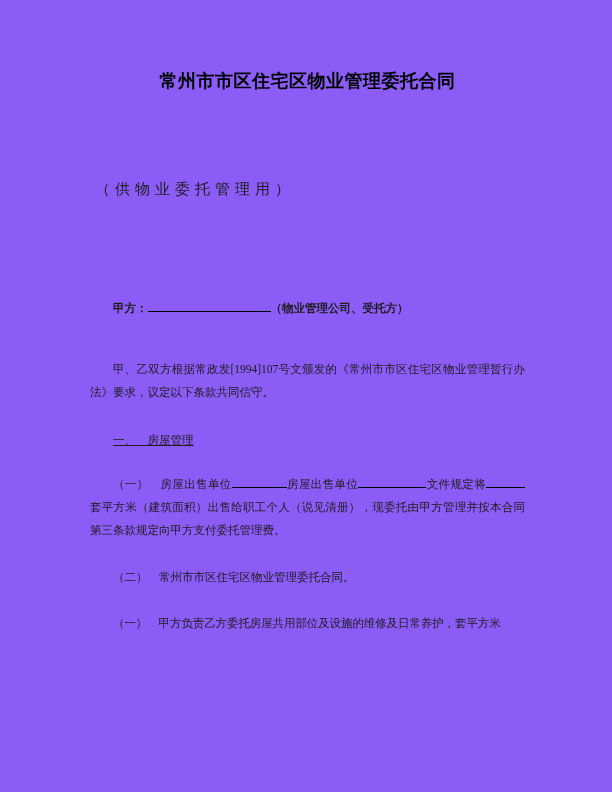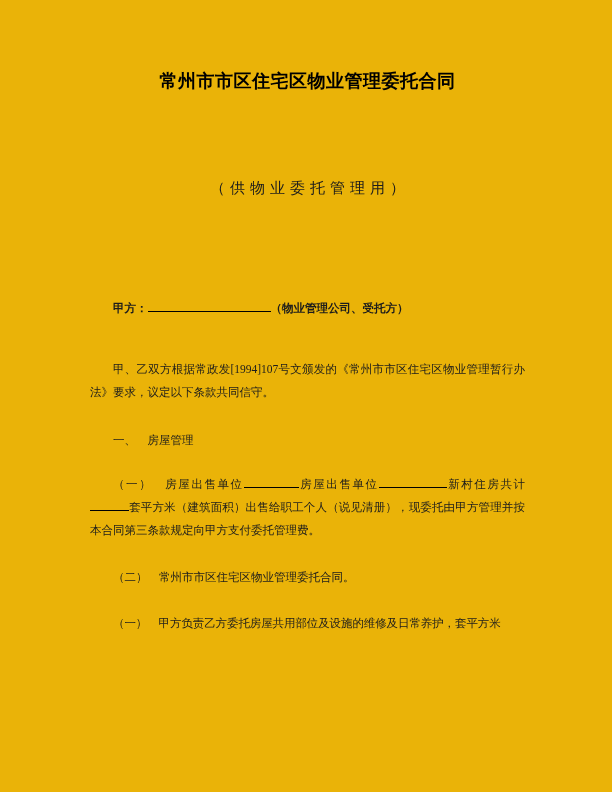--- a/index.html
+++ b/index.html
@@ -5,47 +5,46 @@
   html, body {
     margin: 0;
     padding: 0;
     background: #ffffff;
   }
   .page {
     position: relative;
     width: 612px;
     height: 792px;
     margin: 0 auto;
-    background: #eab308;
+    background: #8b5cf6;
     box-sizing: border-box;
     padding: 0 87px 0 90px;
     overflow: hidden;
     font-family: "Liberation Serif", "DejaVu Serif", serif;
     font-size: 11.5px;
     color: #1c1c1c;
     line-height: 23px;
   }
   .doc-title {
     margin: 69px 0 0 0;
     text-align: center;
     font-family: "Liberation Sans", "DejaVu Sans", sans-serif;
     font-weight: 700;
     font-size: 18px;
     line-height: 24px;
     color: #000000;
     letter-spacing: 0.5px;
   }
   .doc-subtitle {
     margin-top: 85px;
-    text-align: center;
+    text-align: left;
     font-size: 15px;
     line-height: 23px;
     letter-spacing: 5px;
     padding-left: 5px; 
-    font-family: Liberation Mono, monospace;
   }
   .party-row {
     text-indent: 23px;
     white-space: nowrap;
   }
   .party-row.a { margin-top: 96px; font-weight: bold; }
   .party-row.b { margin-top: 22px; }
   .blank {
     display: inline-block;
     border-bottom: 1px solid #000000;
@@ -57,21 +56,21 @@
   .blank.file-w   { width: 55px; }
   .blank.estate-w { width: 68px; }
   .blank.count-w  { width: 39px; }
   .para {
     margin: 0;
     text-indent: 23px;
     text-align: justify;
   }
   .para.preamble  { margin-top: 38px; }
   .heading        { text-indent: 23px; margin: 0; }
-  .heading.h1     { margin-top: 25px; }
+  .heading.h1     { margin-top: 25px; text-decoration: underline; }
   .heading.h2     { margin-top: 25px; }
   .para.c11       { margin-top: 21px; }
   .para.c12       { margin-top: 24px; }
   .para.c21       { margin-top: 23px; letter-spacing: -0.1px; }
 </style>
 </head>
 <body>
 
 <div class="page">
 
@@ -82,21 +81,21 @@
   <div class="party-row a">
     <span>甲方：</span><span class="blank party-a-w"></span><span>（物业管理公司、受托方）</span>
   </div>
 
 
   <p class="para preamble">甲、乙双方根据常政发[1994]107号文颁发的《常州市市区住宅区物业管理暂行办法》要求，议定以下条款共同信守。</p>
 
   <div class="heading h1">一、　房屋管理</div>
 
   <p class="para c11">
-    <span>（一）　房屋出售单位</span><span class="blank file-w"></span><span>房屋出售单位</span><span class="blank estate-w"></span><span>新村住房共计</span><span class="blank count-w"></span><span>套平方米（建筑面积）出售给职工个人（说见清册），现委托由甲方管理并按本合同第三条款规定向甲方支付委托管理费。</span>
+    <span>（一）　房屋出售单位</span><span class="blank file-w"></span><span>房屋出售单位</span><span class="blank estate-w"></span><span>文件规定将</span><span class="blank count-w"></span><span>套平方米（建筑面积）出售给职工个人（说见清册），现委托由甲方管理并按本合同第三条款规定向甲方支付委托管理费。</span>
   </p>
 
   <p class="para c12">（二）　常州市市区住宅区物业管理委托合同。</p>
 
 
   <p class="para c21">（一）　甲方负责乙方委托房屋共用部位及设施的维修及日常养护，套平方米</p>
 
 </div>
 
 </body></html>

